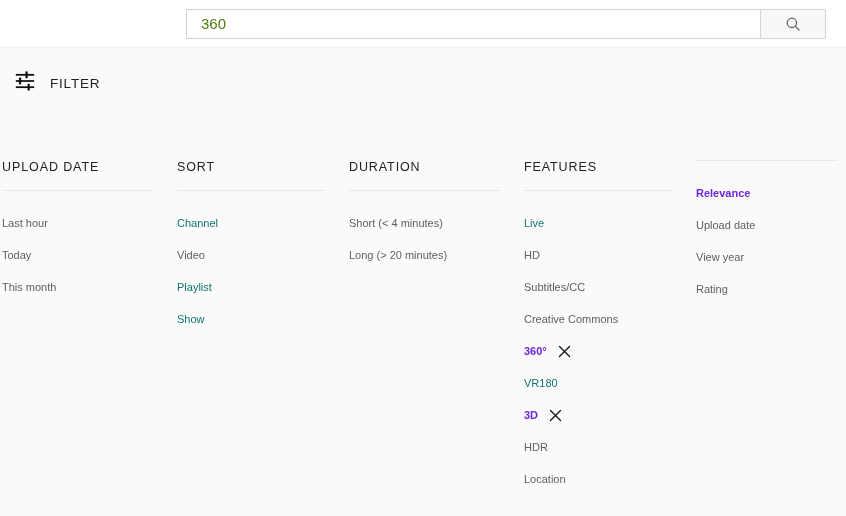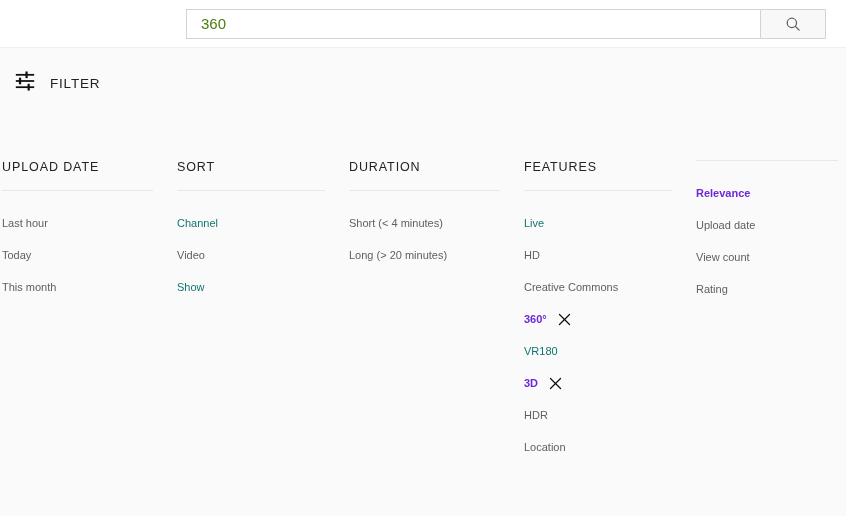--- a/index.html
+++ b/index.html
@@ -196,20 +196,23 @@
     <div class="column col-1">
       <div class="col-header">SORT</div>
       <div class="col-rule"></div>
       <div class="filter-item disabled">
         <span class="item-label">Channel</span>
       </div>
       <div class="filter-item">
         <span class="item-label">Video</span>
       </div>
       <div class="filter-item disabled">
+        <span class="item-label">Playlist</span>
+      </div>
+      <div class="filter-item disabled">
         <span class="item-label">Show</span>
       </div>
     </div>
 
     <div class="column col-2">
       <div class="col-header">DURATION</div>
       <div class="col-rule"></div>
       <div class="filter-item">
         <span class="item-label">Short (&lt; 4 minutes)</span>
       </div>
@@ -224,20 +227,23 @@
 
       <div class="filter-item disabled">
         <span class="item-label">Live</span>
       </div>
 
 
       <div class="filter-item">
         <span class="item-label">HD</span>
       </div>
 
+      <div class="filter-item">
+        <span class="item-label">Subtitles/CC</span>
+      </div>
 
       <div class="filter-item">
         <span class="item-label">Creative Commons</span>
       </div>
 
       <div class="filter-item selected">
         <span class="item-label">360°</span>
         <span class="clear-x">
           <svg width="13" height="13" viewBox="0 0 14 14" stroke="#0f0f0f" stroke-width="1.35" stroke-linecap="round">
             <line x1="1.6" y1="1.6" x2="12.4" y2="12.4"></line>
@@ -272,21 +278,21 @@
 
     <div class="column col-4">
       <div class="col-rule"></div>
       <div class="filter-item selected">
         <span class="item-label">Relevance</span>
       </div>
       <div class="filter-item">
         <span class="item-label">Upload date</span>
       </div>
       <div class="filter-item">
-        <span class="item-label">View count</span>
+        <span class="item-label">View year</span>
       </div>
       <div class="filter-item">
         <span class="item-label">Rating</span>
       </div>
     </div>
 
   </div>
 </div>
 
 </body></html>

